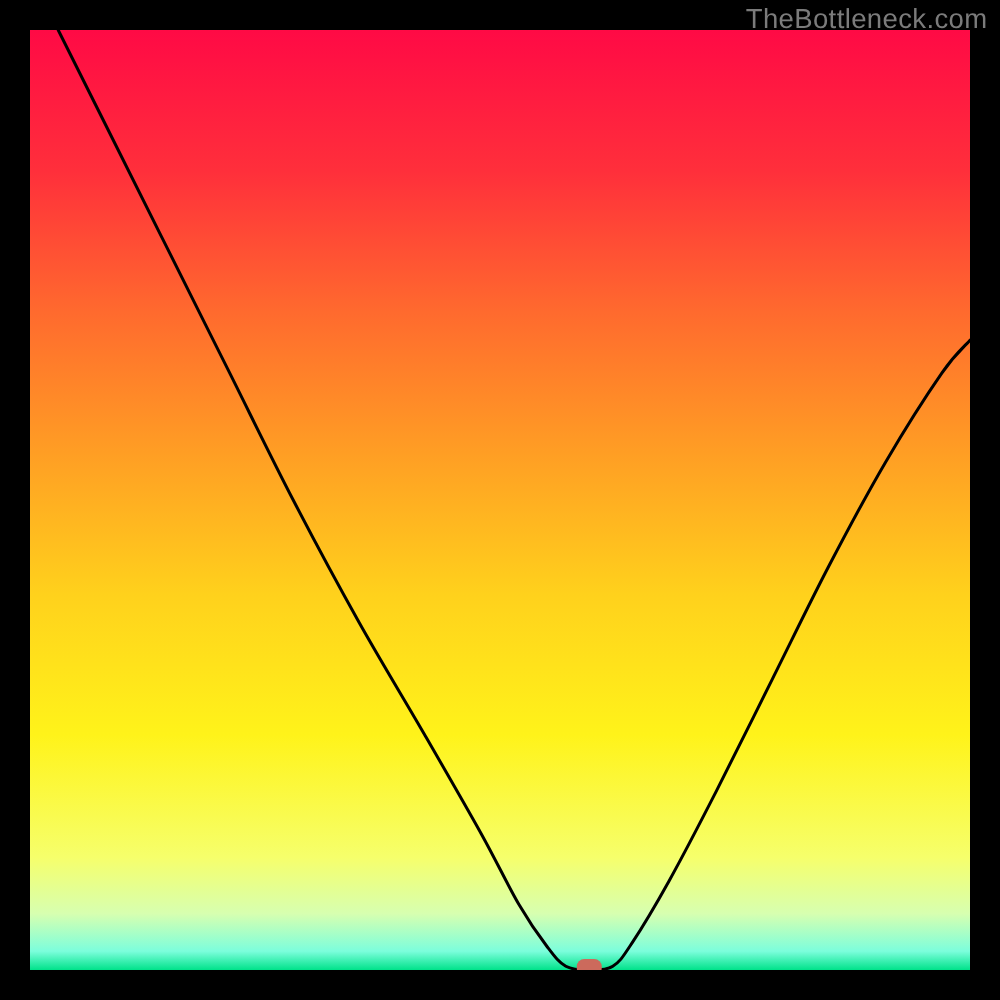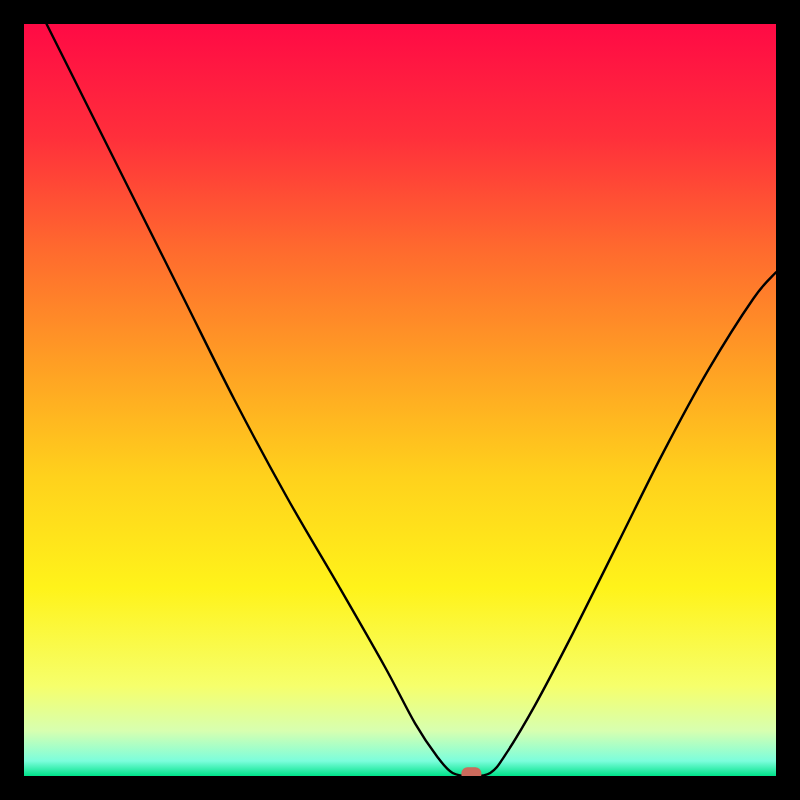--- a/index.html
+++ b/index.html
@@ -33,20 +33,21 @@
     top: 24px;
     width: 752px;
     height: 752px;
   }
   svg { display: block; }
 </style>
 </head>
 <body>
 
 <div class="frame">
+  <div class="watermark">TheBottleneck.com</div>
   <div class="plot">
     <svg id="chart-svg" width="752" height="752" viewBox="0 0 752 752">
       <defs>
         <linearGradient id="bg-grad" x1="0" y1="0" x2="0" y2="1">
             <stop offset="0.00%" stop-color="#ff0a45"></stop>
             <stop offset="15.00%" stop-color="#ff2f3b"></stop>
             <stop offset="30.00%" stop-color="#ff6a2e"></stop>
             <stop offset="45.00%" stop-color="#ff9e24"></stop>
             <stop offset="60.00%" stop-color="#ffd11c"></stop>
             <stop offset="75.00%" stop-color="#fff31a"></stop>

